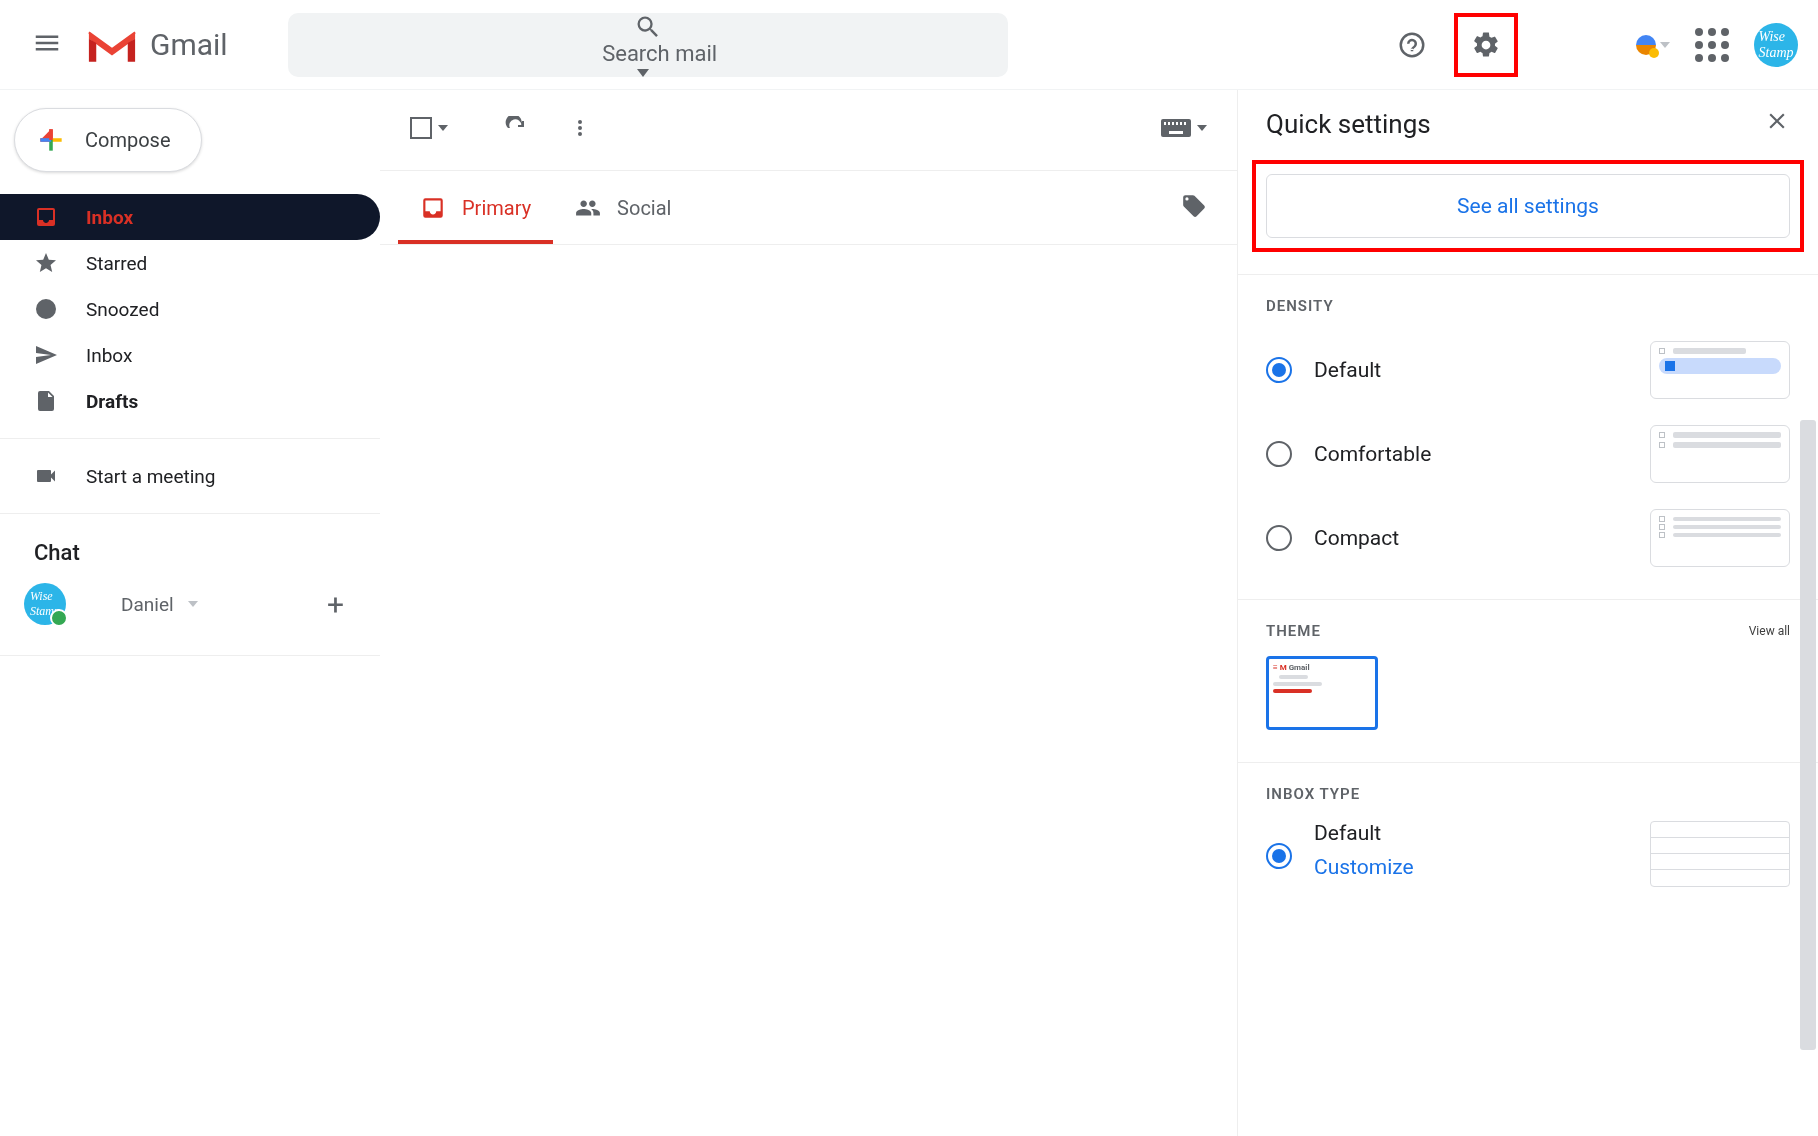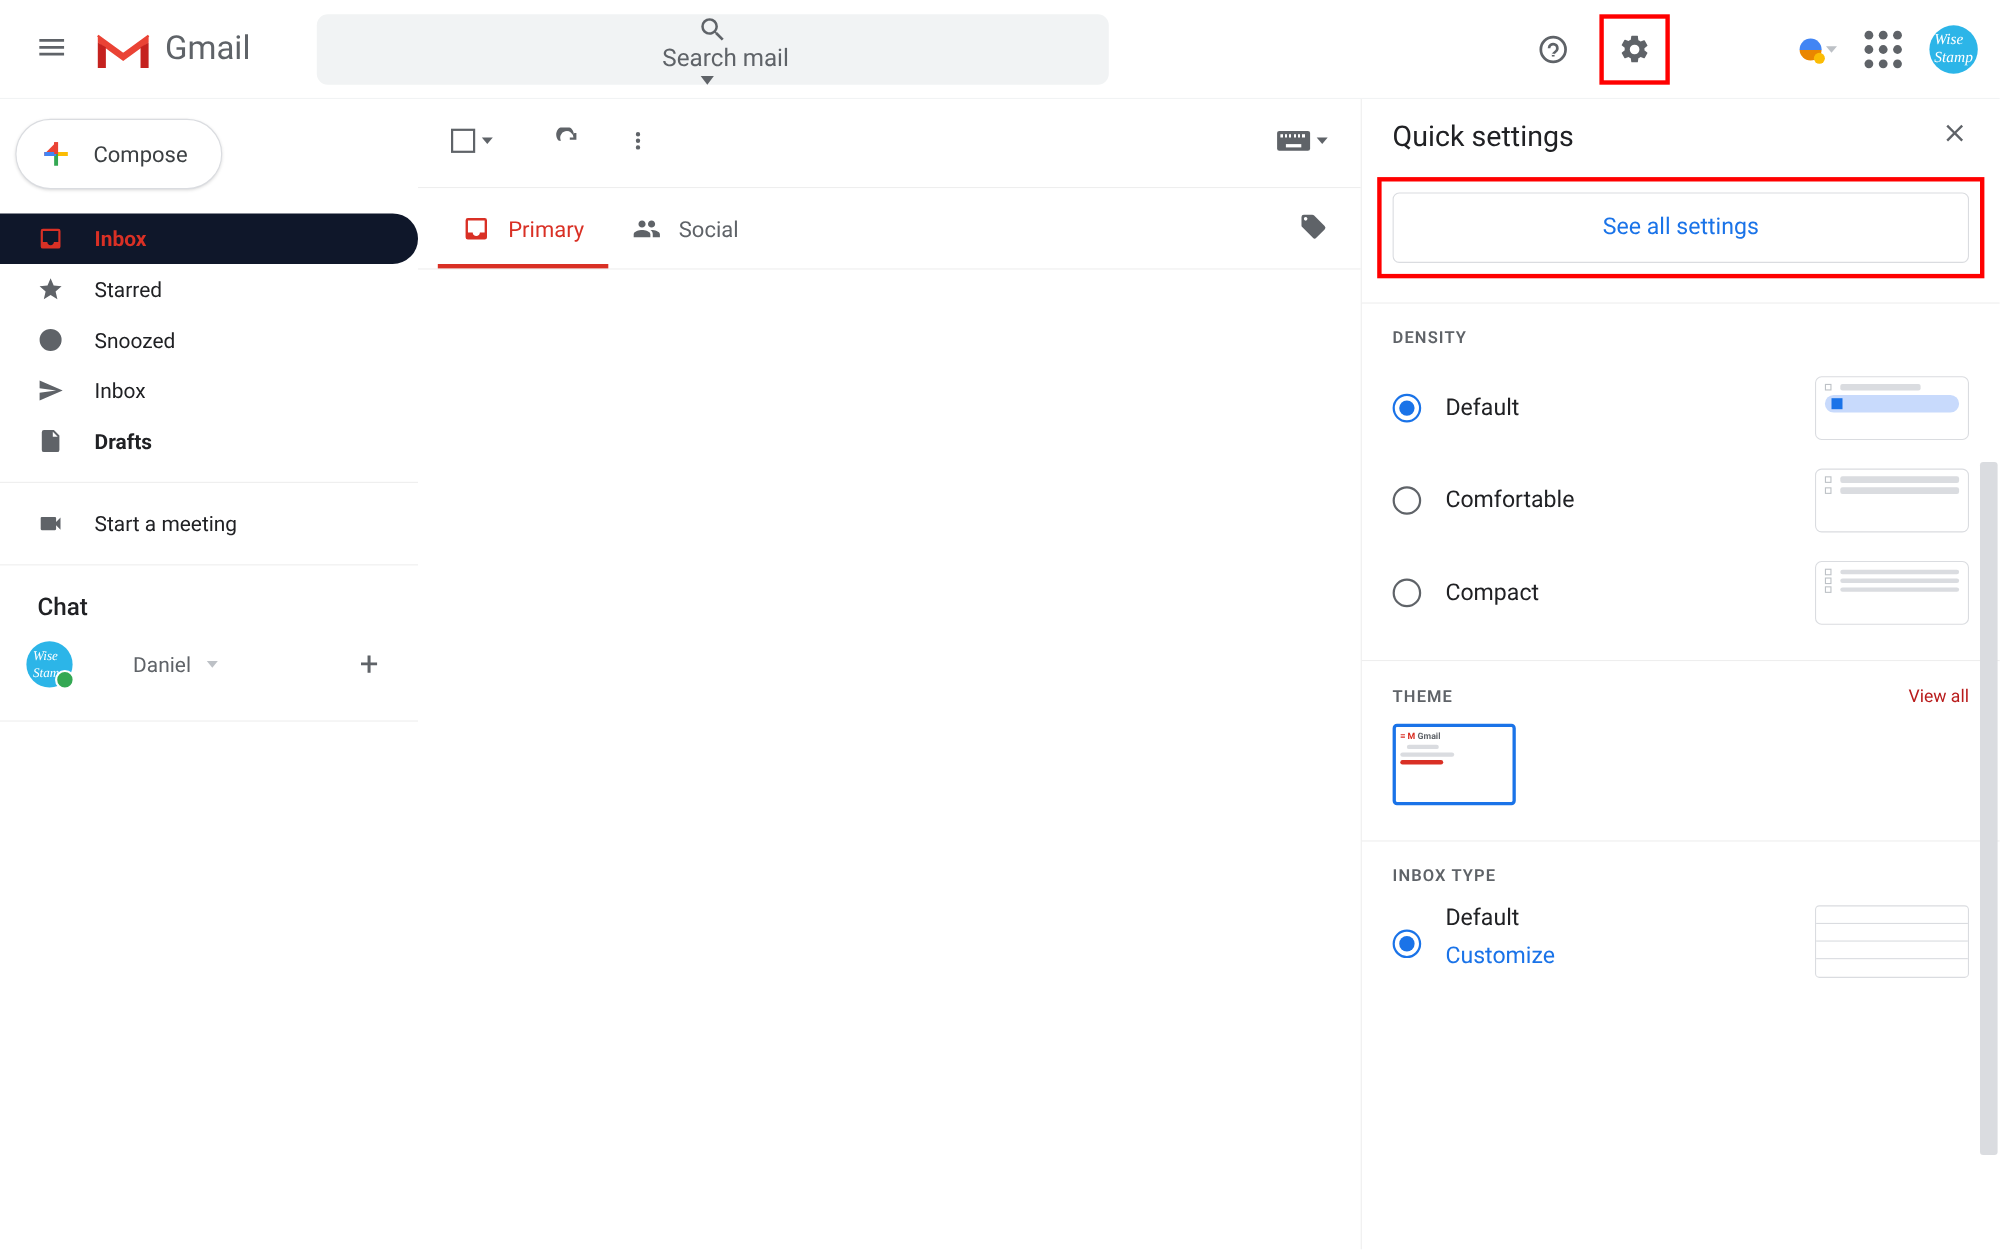--- a/index.html
+++ b/index.html
@@ -69,21 +69,21 @@
 
 .panel { width: 580px; padding: 18px 0 0 0; position: relative; }
 .panel-scroll { position: absolute; right: 2px; top: 330px; bottom: 2px; width: 16px; background: #dadce0; border-radius: 3px; height: 630px; }
 .panel-header { display: flex; align-items: center; justify-content: space-between; padding: 0 28px 20px 28px; font-size: 26px; }
 .close-x svg { width: 26px; height: 26px; fill: #5f6368; }
 .see-all-wrap { margin: 0 14px; padding: 10px; border: 4px solid #ff0000; }
 .see-all-btn { border: 1px solid #dadce0; border-radius: 6px; height: 64px; display: flex; align-items: center; justify-content: center; font-size: 21px; color: #1a73e8; cursor: pointer; }
 .section { border-top: 1px solid #eee; margin-top: 22px; padding: 22px 28px 10px 28px; }
 .section-title { font-size: 15px; letter-spacing: 1px; color: #5f6368; font-weight: 600; text-transform: uppercase; }
 .section-title-row { display:flex; justify-content:space-between; align-items:center; }
-.view-all { color: #b91c1c; font-size: 16px; cursor:pointer; }
+.view-all { color: #404040; font-size: 12px; cursor:pointer; }
 .option-row { display: flex; align-items: center; gap: 22px; margin-top: 26px; }
 .radio { width: 26px; height: 26px; border: 2.5px solid #5f6368; border-radius: 50%; display: flex; align-items: center; justify-content: center; flex-shrink: 0; cursor:pointer; }
 .radio.checked { border-color: #1a73e8; }
 .radio.checked::after { content: ''; width: 14px; height: 14px; background: #1a73e8; border-radius: 50%; }
 .option-label { font-size: 21px; }
 .preview-box { margin-left: auto; width: 140px; height: 58px; border: 1px solid #dadce0; border-radius: 6px; padding: 6px 8px; display:flex; flex-direction:column; gap:4px; }
 .preview-line { height: 6px; background: #dadce0; border-radius: 2px; }
 .preview-line.short { width: 60%; }
 .preview-line.blue { background: #c8dafc; border-radius: 10px; height:16px; display:flex; align-items:center; padding-left:6px;}
 .preview-line.blue::before{ content:''; width:10px; height:10px; background:#1a73e8; }

